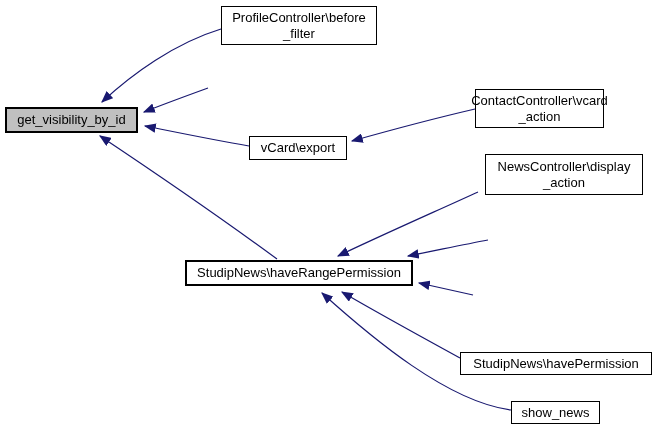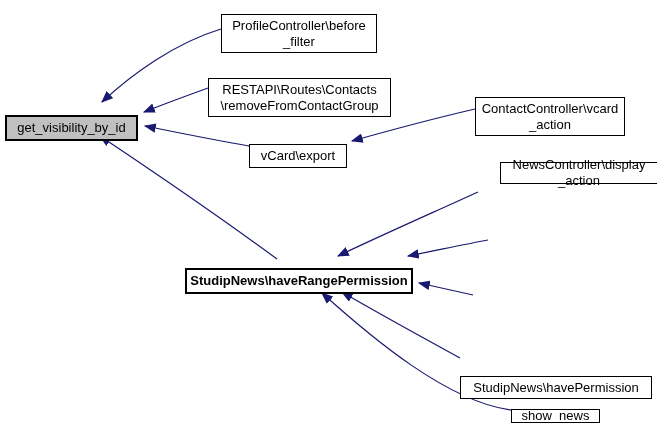--- a/index.html
+++ b/index.html
@@ -32,29 +32,27 @@
     align-items: center;
     justify-content: center;
     text-align: center;
     white-space: pre-line;
     background: var(--node-fill);
     border: 1px solid var(--node-border);
     color: #000000;
     font-size: 13px;
     line-height: 16px;
     cursor: pointer;
-    margin-top: 8px;
   }
   .node.highlight {
     background: var(--hl-fill);
     border-width: 2px;
   }
   .node.emph {
     border-width: 2px;
-    font-weight: bold;
   }
 </style>
 </head>
 <body>
 
 <div class="canvas">
 
   <svg class="edges" width="657" height="433" viewBox="0 0 657 433">
     <defs>
       <marker id="arrowhead" markerWidth="10" markerHeight="8" refX="9" refY="4" orient="auto">
@@ -71,32 +69,30 @@
     <path class="edge" d="M473,295 C455,291 437,287 419,283" marker-end="url(#arrowhead)"></path>
     <path class="edge" d="M460,358 C418,335 376,312 342,292" marker-end="url(#arrowhead)"></path>
     <path class="edge" d="M511,410 C448,402 372,338 322,293" marker-end="url(#arrowhead)"></path>
   </svg>
 
   <div class="node highlight" style="left:5px; top:107px; width:133px; height:26px;">get_visibility_by_id</div>
 
   <div class="node" style="left:221px; top:6px; width:156px; height:39px;">ProfileController\before
 _filter</div>
 
-  <div class="node" style="left:208px; top:70px; width:183px; height:39px;">RESTAPI\Routes\Contacts
-\removeFromContactGroup</div>
 
   <div class="node" style="left:249px; top:136px; width:98px; height:24px;">vCard\export</div>
 
-  <div class="node" style="left:475px; top:89px; width:150px; height:39px;">ContactController\vcard
+  <div class="node" style="left:475px; top:89px; width:129px; height:39px;">ContactController\vcard
 _action</div>
 
-  <div class="node" style="left:500px; top:154px; width:158px; height:22px;">NewsController\display
+  <div class="node" style="left:485px; top:154px; width:158px; height:41px;">NewsController\display
 _action</div>
 
 
   <div class="node emph" style="left:185px; top:260px; width:228px; height:26px;">StudipNews\haveRangePermission</div>
 
 
-  <div class="node" style="left:460px; top:368px; width:192px; height:23px;">StudipNews\havePermission</div>
+  <div class="node" style="left:460px; top:352px; width:192px; height:23px;">StudipNews\havePermission</div>
 
-  <div class="node" style="left:511px; top:401px; width:89px; height:14px;text-align:center;">show_news</div>
+  <div class="node" style="left:511px; top:401px; width:89px; height:23px;text-align:center;">show_news</div>
 
 </div>
 
 </body></html>

